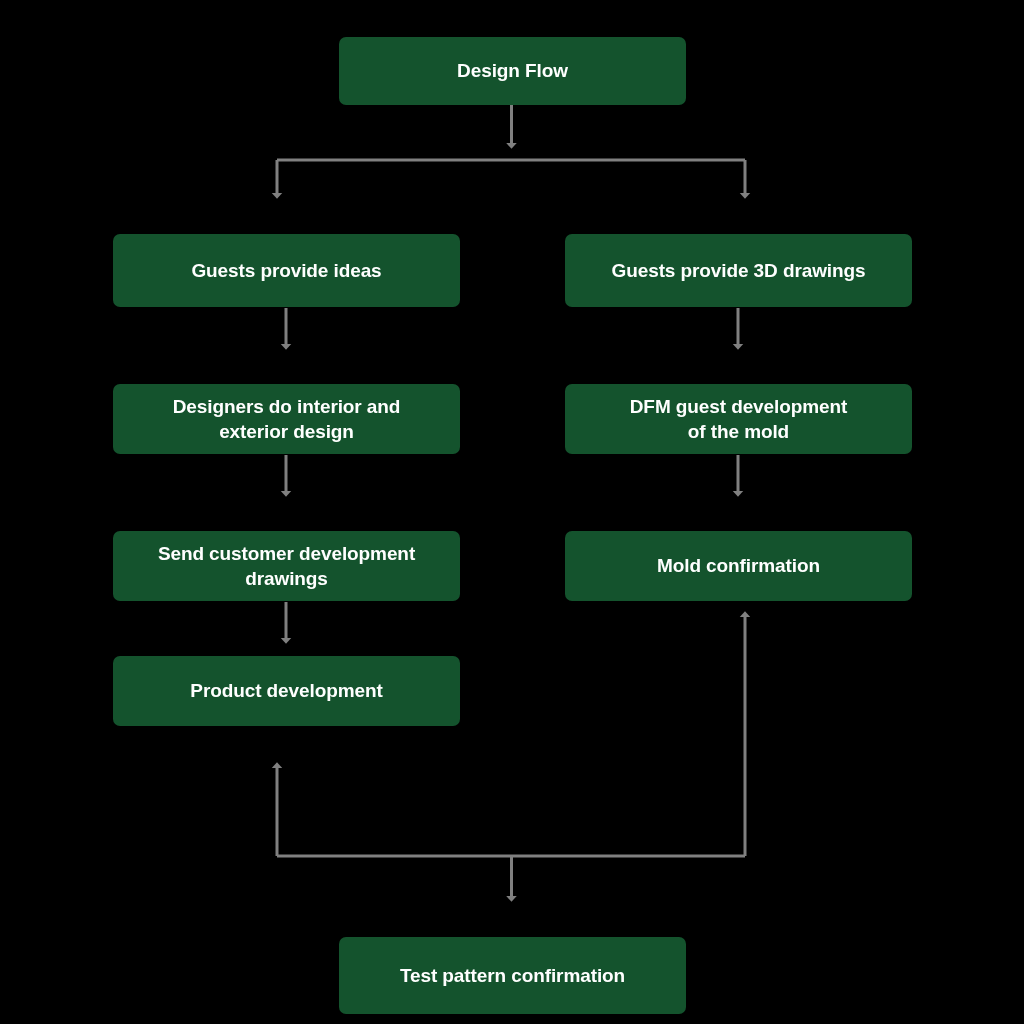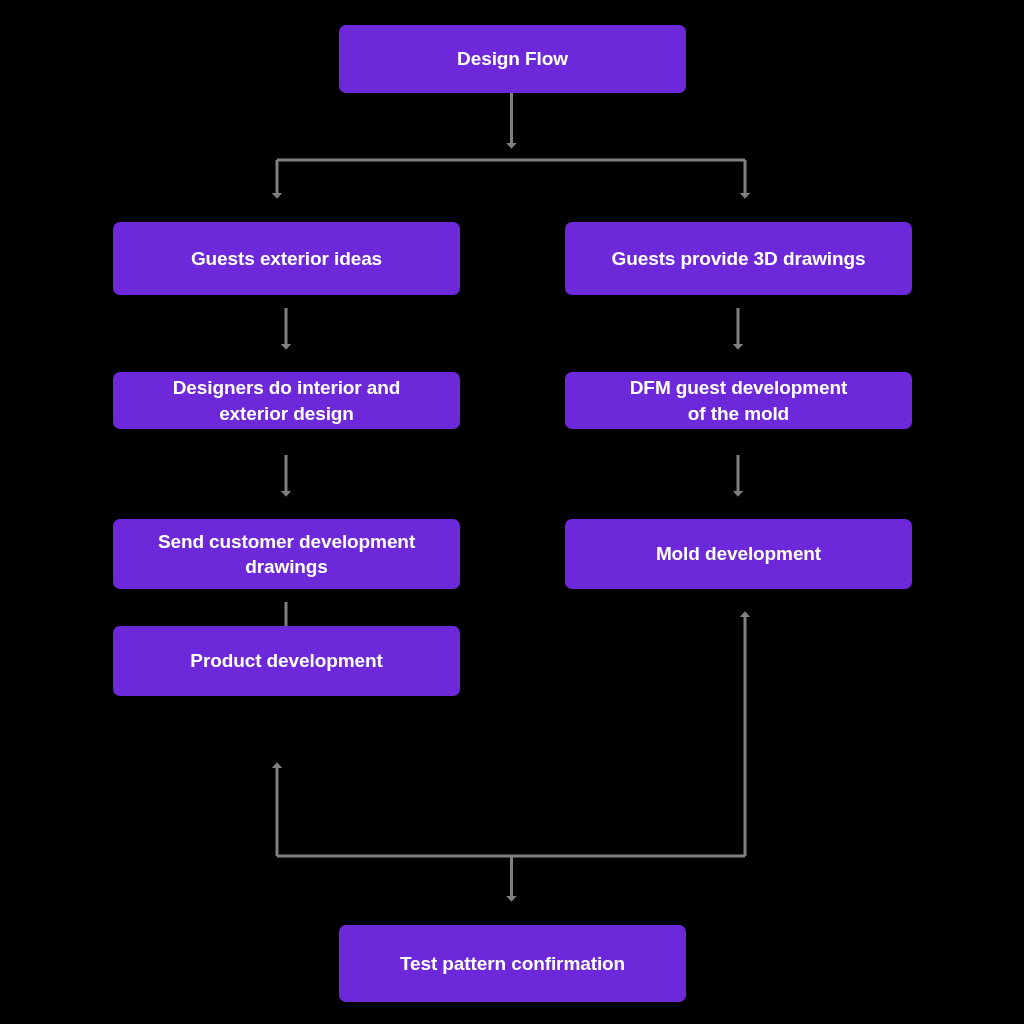--- a/index.html
+++ b/index.html
@@ -24,45 +24,46 @@
     position: absolute;
     left: 0;
     top: 0;
     width: 1024px;
     height: 1024px;
     pointer-events: none;
   }
   .node {
     position: absolute;
     box-sizing: border-box;
-    background: #6d28d9;
+    background: #14532d;
     border-radius: 7px;
     color: #ffffff;
     font-family: "Liberation Sans", sans-serif;
     font-weight: bold;
     font-size: 19px;
     line-height: 1.32;
     letter-spacing: -0.1px;
     display: flex;
     align-items: center;
     justify-content: center;
     text-align: center;
     padding: 4px 14px;
     white-space: pre-line;
+    margin-top: 12px;
   }
   
   .col-left  { left: 113px; width: 347px; }
   .col-right { left: 565px; width: 347px; }
   .col-mid   { left: 339px; width: 347px; }
 
   .row-top    { top: 25px;  height: 68px; }
   .row-1      { top: 222px; height: 73px; }
-  .row-2      { top: 372px; height: 57px; }
+  .row-2      { top: 372px; height: 70px; }
   .row-3      { top: 519px; height: 70px; }
-  .row-4      { top: 626px; height: 70px; }
+  .row-4      { top: 644px; height: 70px; }
   .row-bottom { top: 925px; height: 77px; }
 </style>
 </head>
 <body>
 
 <div id="canvas">
 
   <svg id="connector-layer" viewBox="0 0 1024 1024" width="1024" height="1024" xmlns="http://www.w3.org/2000/svg">
     <defs>
       <marker id="arrow-down" markerWidth="14" markerHeight="12" refX="3.4" refY="6" orient="auto" markerUnits="userSpaceOnUse">
@@ -95,32 +96,32 @@
       <path d="M 277 856 L 277 765" marker-end="url(#arrow-down)"></path>
 
       <path d="M 745 856 L 745 614" marker-end="url(#arrow-down)"></path>
 
       <line x1="511.5" y1="856" x2="511.5" y2="899" marker-end="url(#arrow-down)"></line>
     </g>
   </svg>
 
   <div class="node col-mid row-top">Design Flow</div>
 
-  <div class="node col-left row-1">Guests exterior ideas</div>
+  <div class="node col-left row-1">Guests provide ideas</div>
 
   <div class="node col-right row-1">Guests provide 3D drawings</div>
 
   <div class="node col-left row-2">Designers do interior and
 exterior design</div>
 
   <div class="node col-right row-2">DFM guest development
 of the mold</div>
 
   <div class="node col-left row-3">Send customer development
 drawings</div>
 
-  <div class="node col-right row-3">Mold development</div>
+  <div class="node col-right row-3">Mold confirmation</div>
 
   <div class="node col-left row-4">Product development</div>
 
   <div class="node col-mid row-bottom">Test pattern confirmation</div>
 
 </div>
 
 </body></html>

